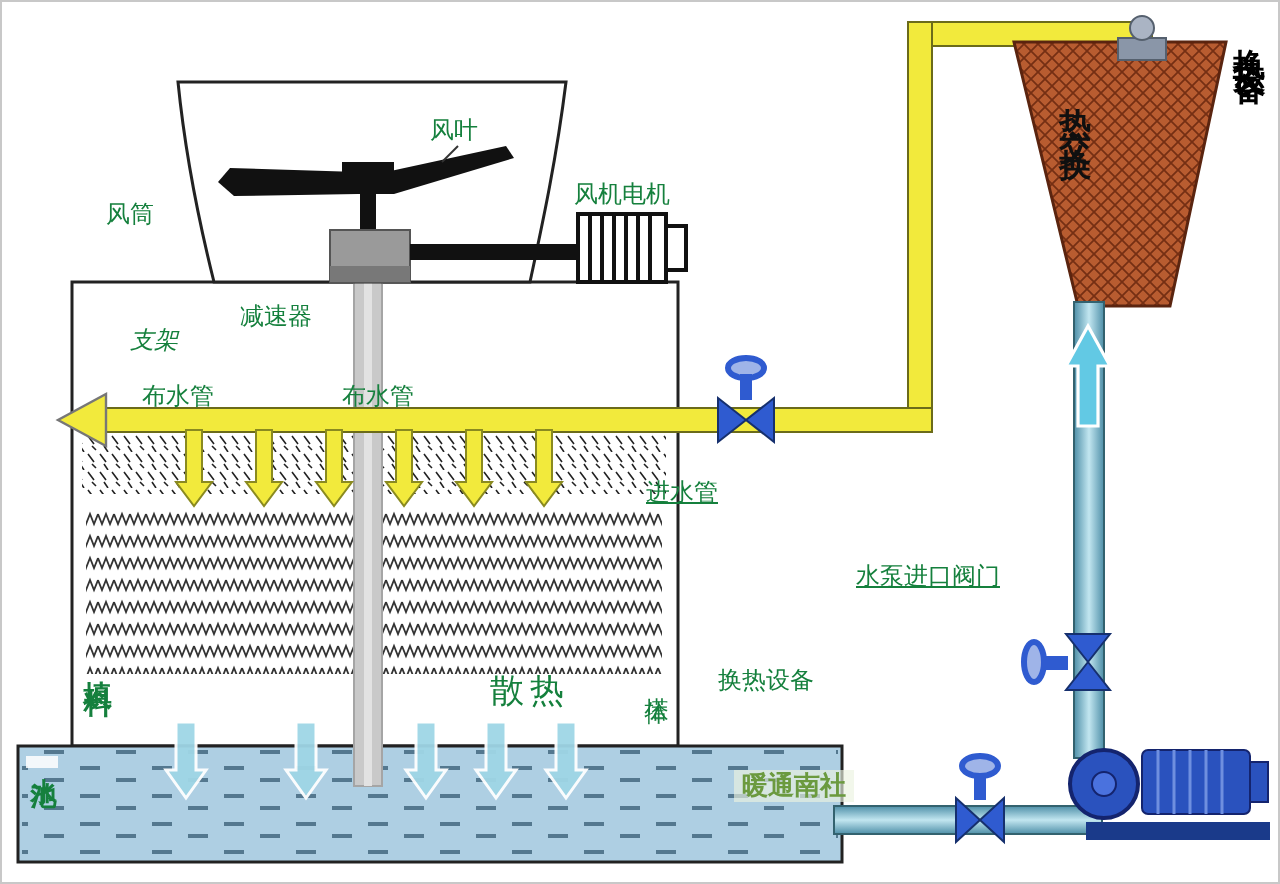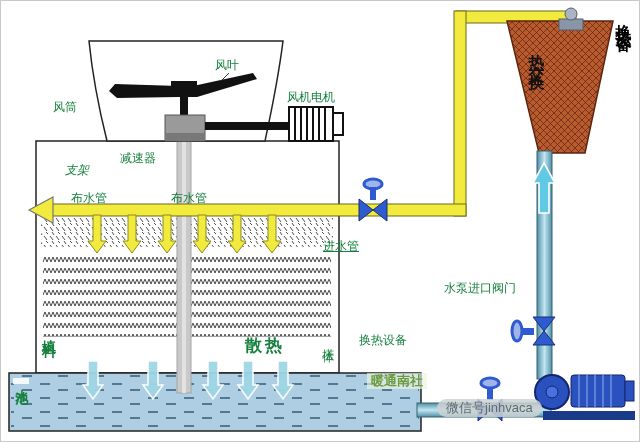--- a/index.html
+++ b/index.html
@@ -2,21 +2,21 @@
 <html><head>
 <meta charset="utf-8">
 <style>
   html,body{margin:0;padding:0;background:#fff;}
   #stage{position:relative;width:640px;height:442px;background:#fff;border:1px solid #c8c8c8;
          box-sizing:border-box;overflow:hidden;font-family:"Liberation Sans",sans-serif;}
   svg{position:absolute;left:0;top:0;}
   .label{position:absolute;font-size:12px;color:#15803d;white-space:nowrap;line-height:1.1;}
   .vtext{writing-mode:vertical-rl;text-orientation:upright;letter-spacing:2px;white-space:normal;}
   .fill-lbl{font-size:14px;font-weight:bold;letter-spacing:4px;}
-  .sanre{font-size:17px;font-weight:bold;letter-spacing:3px;}
+  .sanre{font-size:17px;font-weight:normal;letter-spacing:3px;}
   .hx{font-size:16px;font-weight:bold;letter-spacing:10px;color:#101010;}
   .hxeq{font-size:16px;font-weight:bold;letter-spacing:4px;color:#000;}
   .pool-lbl{font-size:13px;font-weight:bold;background:rgba(255,255,255,.85);padding:1px 1px;}
   .wm-green{color:#6b9a3f;font-weight:bold;font-size:13px;background:rgba(235,243,225,.65);padding:1px 4px;}
   .wm-gray{color:#5f6a70;font-size:13px;background:rgba(205,210,212,.85);padding:2px 9px;border-radius:9px;}
 </style>
 </head>
 <body>
 
 <div id="stage">
@@ -167,19 +167,18 @@
 <div class="label" style="left:119px;top:119px;margin-top:32px;">减速器</div>
 <div class="label" style="left:64px;top:163px;font-style:italic;">支架</div>
 <div class="label" style="left:70px;top:191px;">布水管</div>
 <div class="label" style="left:170px;top:191px;">布水管</div>
 <div class="label" style="left:322px;top:239px;text-decoration:underline;">进水管</div>
 <div class="label vtext fill-lbl" style="left:40px;top:328px;">填料</div>
 <div class="label sanre" style="left:244px;top:336px;">散热</div>
 <div class="label vtext" style="left:320px;top:338px;">塔体</div>
 <div class="label vtext pool-lbl" style="left:12px;top:377px;">水池</div>
 <div class="label" style="left:358px;top:333px;">换热设备</div>
-<div class="label" style="left:443px;top:281px;">水泵进口阀门</div>
+<div class="label" style="left:427px;top:281px;text-decoration:underline;">水泵进口阀门</div>
 <div class="label vtext hx" style="left:527px;top:40px;">热交换</div>
 <div class="label vtext hxeq" style="left:614px;top:10px;">换热设备</div>
-<div class="label wm-green" style="left:366px;top:372px;">暖通南社</div>
-<div class="label wm-gray" style="left:436px;top:398px;">微信号jinhvaca</div>
+<div class="label wm-green" style="left:366px;top:384px;">暖通南社</div>
 
 </div>
 
 </body></html>

